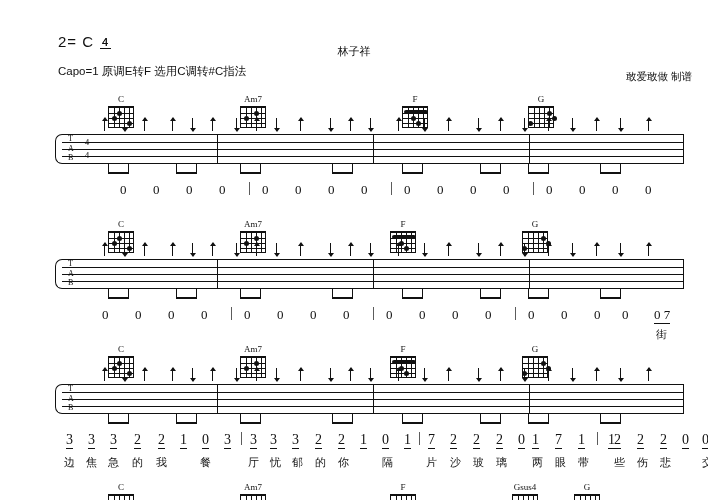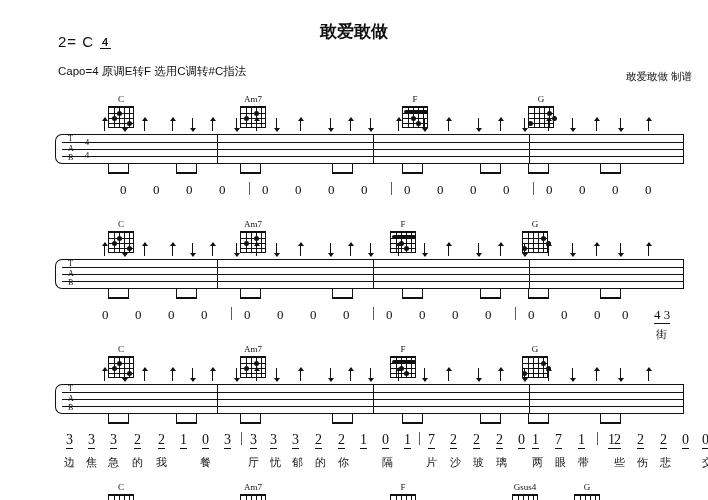--- a/index.html
+++ b/index.html
@@ -140,22 +140,22 @@
 </style>
 </head>
 <body>
 
 <div class="sheet">
 
   <div class="key-sig">
     <span>2= C</span><span class="frac"><span class="num">4</span><span class="den">4</span></span>
   </div>
 
-  <div class="title">敢爱敢做</div>
-  <div class="capo-line">Capo=4 原调E转F 选用C调转#C指法</div>
+  <div class="composer">林子祥</div>
+  <div class="capo-line">Capo=1 原调E转F 选用C调转#C指法</div>
   <div class="credit">敢爱敢做 制谱</div>
 
   <div class="system" style="top:0;height:210px;">
 
     <div class="chord" style="left:104px; top:106px;">
       <div class="cname">C</div>
       <div class="grid">
         <div class="v" style="left:5px;"></div>
           <div class="v" style="left:10px;"></div>
         <div class="v" style="left:15px;"></div>
@@ -461,21 +461,21 @@
       <span class="divider" style="left:310px;">|</span>
       <span class="num" style="left:324px;">0</span>
       <span class="num" style="left:357px;">0</span>
       <span class="num" style="left:390px;">0</span>
       <span class="num" style="left:423px;">0</span>
       <span class="divider" style="left:452px;">|</span>
       <span class="num" style="left:466px;">0</span>
       <span class="num" style="left:499px;">0</span>
       <span class="num" style="left:532px;">0</span>
       <span class="num" style="left:560px;">0</span>
-      <span class="num under" style="left:592px;">4 3</span>
+      <span class="num under" style="left:592px;">0 7</span>
     </div>
 
     <div class="lyricrow" style="top:202px;">
       <span class="lyr" style="left:594px;">街</span>
     </div>
   </div>
 
   <div class="system" style="top:250px; height:230px;">
 
     <div class="chord" style="left:104px; top:106px;">

